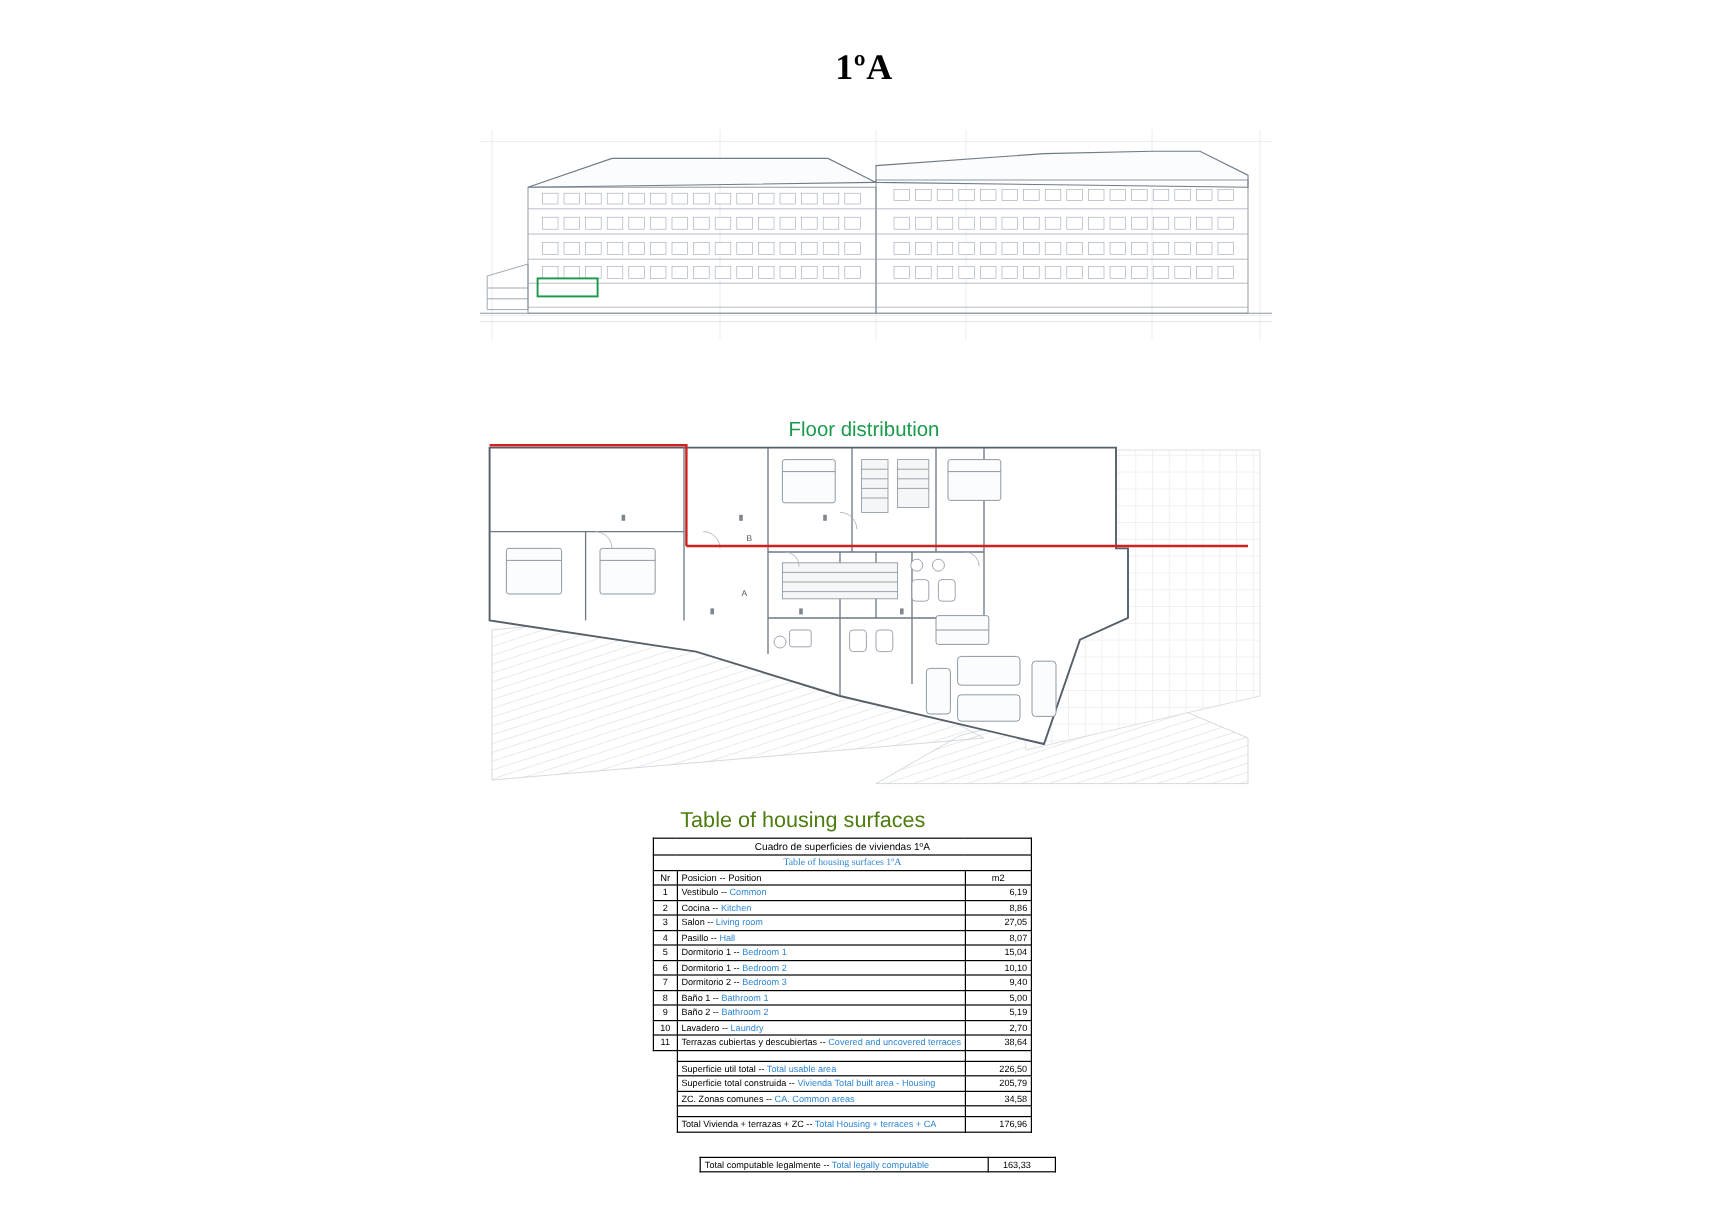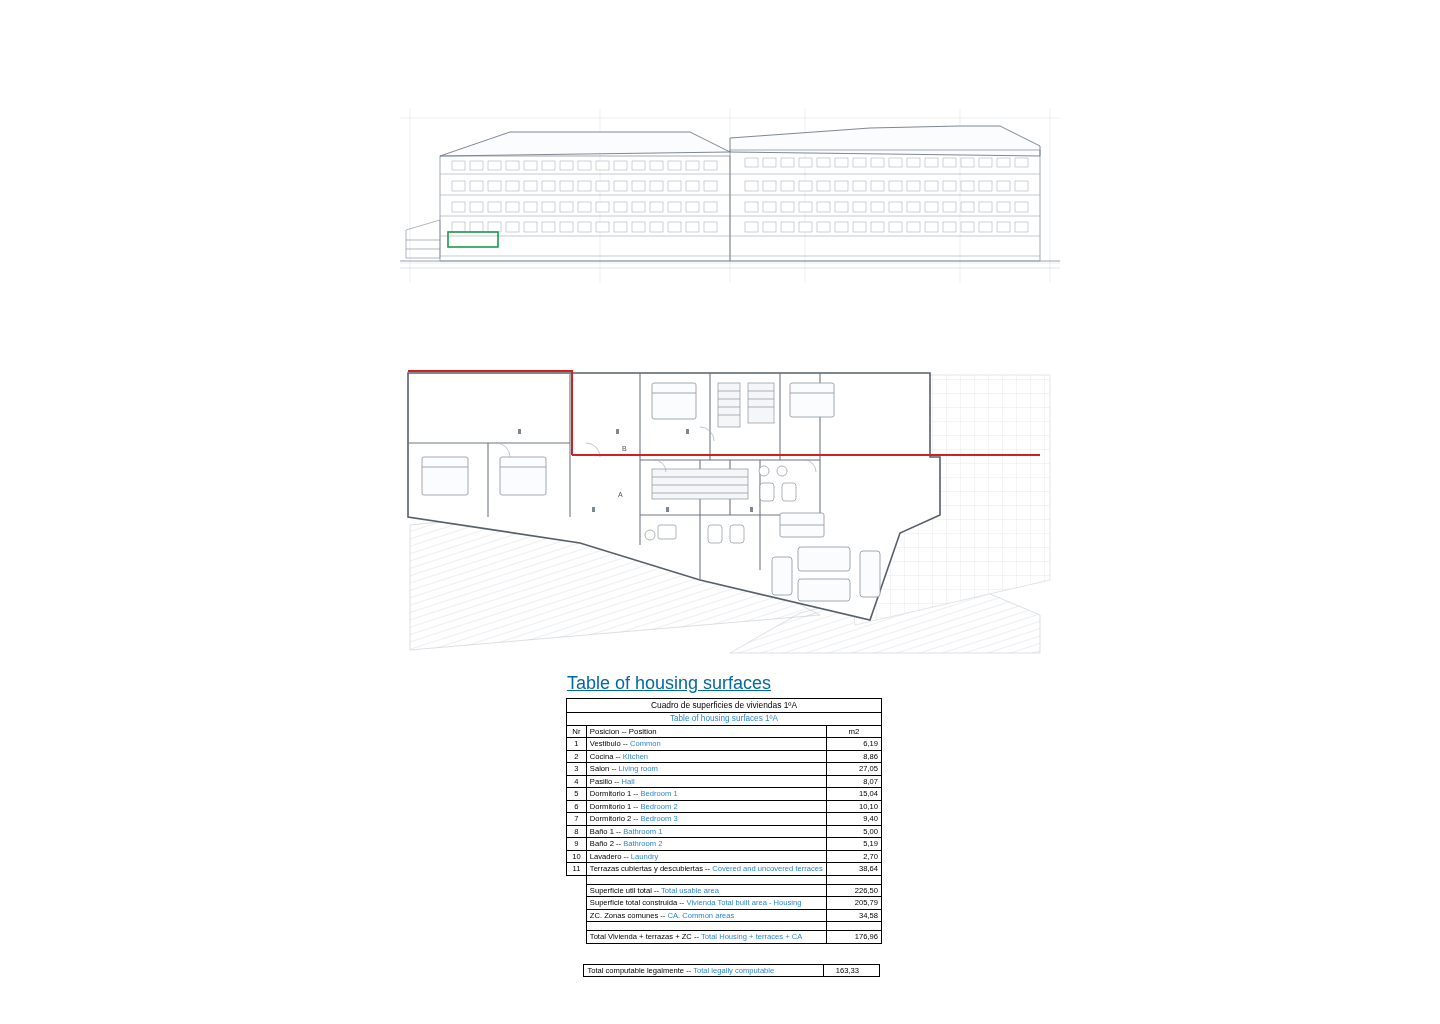--- a/index.html
+++ b/index.html
@@ -55,27 +55,26 @@
     background: #fefefe;
   }
   .plan-svg { display: block; }
 
   
   .table-caption {
     position: absolute;
     left: 0; top: 673px; width: 1338px;
     text-align: center;
     font-size: 18px;
-    color: #0369a1;
-    text-decoration: underline;
+    color: #4d7c0f;
   }
 
   .table-box {
     position: absolute;
-    left: 566px; top: 698px;
+    left: 544px; top: 698px;
     width: 316px;
   }
   table.surfaces {
     border-collapse: collapse;
     width: 316px;
     font-size: 7.6px;
     color: #000;
     background: #fff;
   }
   table.surfaces td, table.surfaces th {
@@ -91,20 +90,21 @@
     font-weight: bold;
     font-size: 8.4px;
     padding: 2px 3px;
   }
   .hdr-sub td {
     text-align: center;
     font-weight: bold;
     font-size: 8.2px;
     color: #2f86d6;
     padding: 2px 3px;
+    font-family: Liberation Serif, serif;
   }
   .hdr-cols td {
     text-align: center;
     font-weight: bold;
     font-size: 7.8px;
   }
   td.nr   { width: 20px;  text-align: center; }
   td.pos  { width: 240px; text-align: left; }
   td.m2   { width: 56px;  text-align: right; padding-right: 5px; }
   .en { color: #2f86d6; }
@@ -126,20 +126,21 @@
     white-space: nowrap;
     margin-left: 32px;
   }
   .loose td.blank { border: none; }
 </style>
 </head>
 <body>
 
 <div id="page">
 
+  <div class="doc-title">1ºA</div>
 
   <div class="elevation-wrap">
     <svg class="elev-svg" width="660" height="175" viewBox="0 0 660 175" xmlns="http://www.w3.org/2000/svg">
       <rect x="0" y="0" width="660" height="175" fill="#ffffff"></rect>
 
       <g stroke="#dfe4ea" stroke-width="0.6">
         <line x1="0" y1="10" x2="660" y2="10"></line>
         <line x1="0" y1="155" x2="660" y2="155"></line>
         <line x1="10" y1="0" x2="10" y2="175"></line>
         <line x1="200" y1="0" x2="200" y2="175"></line>
@@ -317,20 +318,21 @@
         </g>
       </g>
 
       <line x1="0" y1="153" x2="660" y2="153" stroke="#8c98a4" stroke-width="0.9"></line>
       <line x1="0" y1="160" x2="660" y2="160" stroke="#cfd6dd" stroke-width="0.6"></line>
 
       <rect x="48" y="124" width="50" height="15" fill="none" stroke="#1a9a4b" stroke-width="1.6"></rect>
     </svg>
   </div>
 
+  <div class="floor-label">Floor distribution</div>
 
   <div class="plan-wrap">
     <svg class="plan-svg" width="660" height="290" viewBox="0 0 660 290" xmlns="http://www.w3.org/2000/svg">
       <rect x="0" y="0" width="660" height="290" fill="#ffffff"></rect>
 
       <defs>
         <pattern id="hatch" width="7" height="7" patternTransform="rotate(72)" patternUnits="userSpaceOnUse">
           <line x1="0" y1="0" x2="0" y2="7" stroke="#c7ced6" stroke-width="0.7"></line>
         </pattern>
         <pattern id="tiles" width="14" height="14" patternUnits="userSpaceOnUse">

